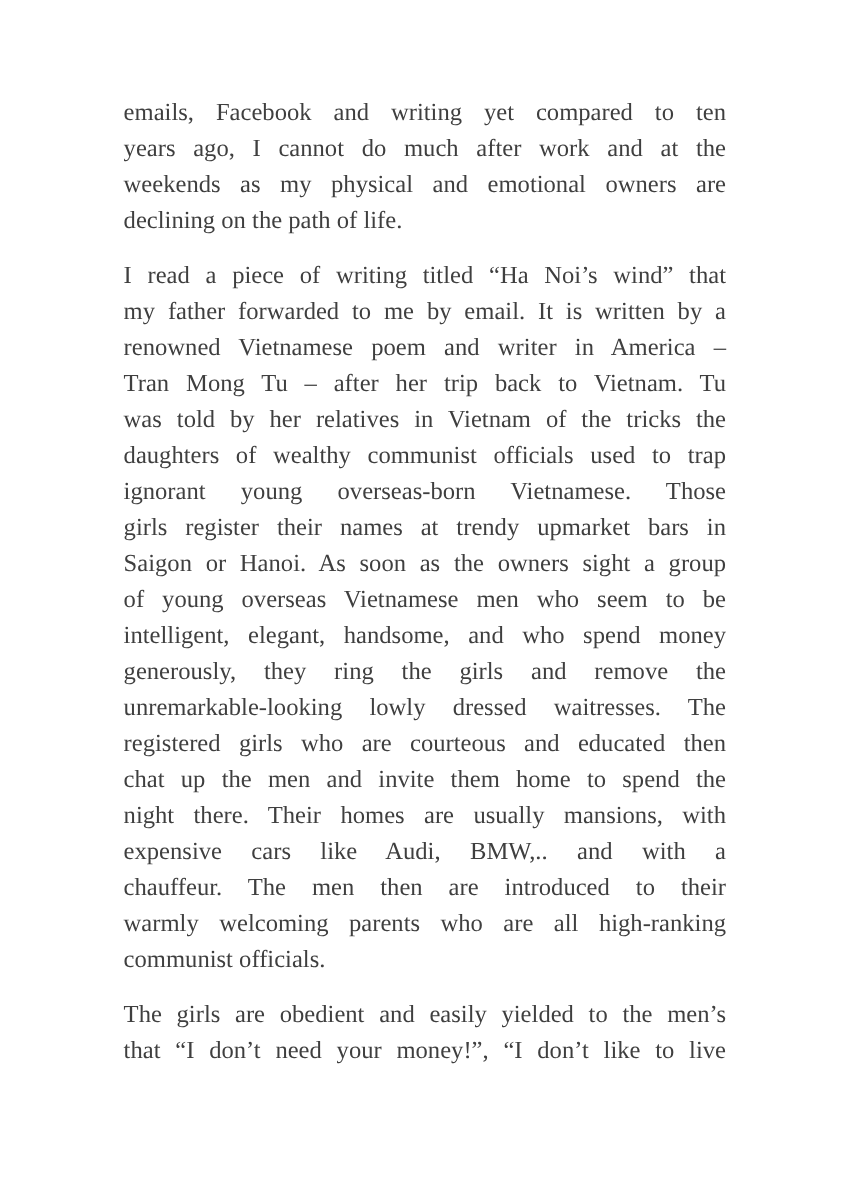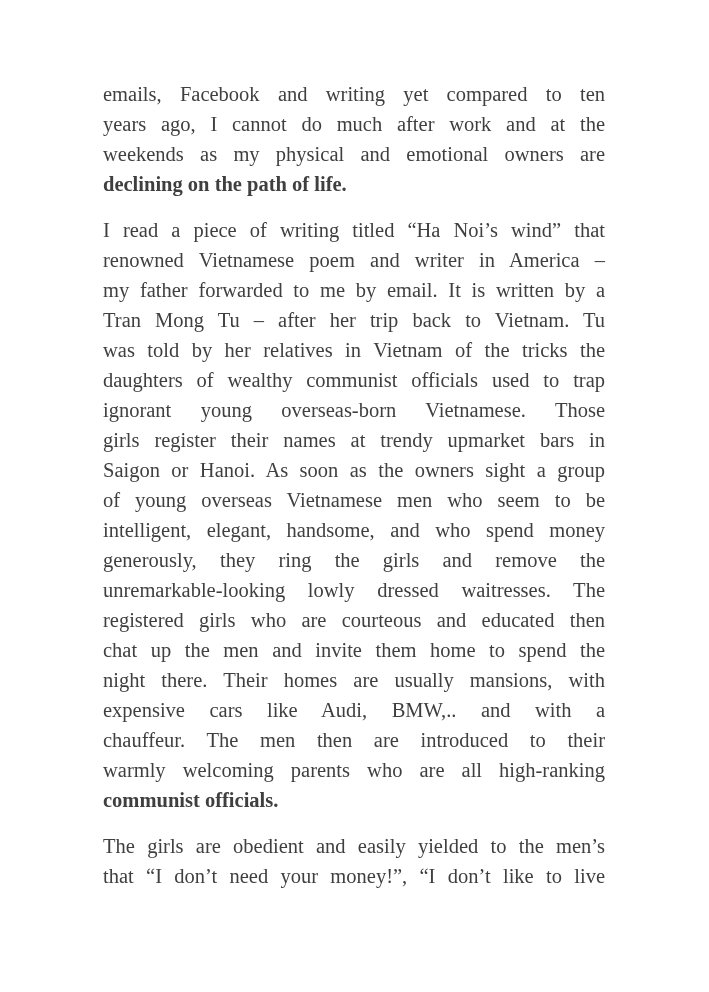--- a/index.html
+++ b/index.html
@@ -35,21 +35,20 @@
   .paragraph:last-child {
     margin-bottom: 4px;
   }
   .line {
     text-align: justify;
     text-align-last: justify;
     white-space: normal;
   }
   .line.line-end {
     text-align-last: left;
-    font-weight: bold;
   }
   .folio {
     position: absolute;
     left: 0;
     top: 936px;
     width: 709px;
     text-align: right;
     font-size: 11px;
     line-height: 20px;
     color: #757575;
@@ -61,22 +60,22 @@
 <div class="sheet">
   <div class="text-block" style="color: rgb(63, 63, 63);">
       <div class="paragraph">
         <div class="line">emails, Facebook and writing yet compared to ten</div>
         <div class="line">years ago, I cannot do much after work and at the</div>
         <div class="line">weekends as my physical and emotional owners are</div>
         <div class="line line-end">declining on the path of life.</div>
       </div>
       <div class="paragraph">
         <div class="line">I read a piece of writing titled “Ha Noi’s wind” that</div>
+        <div class="line">my father forwarded to me by email. It is written by a</div>
         <div class="line">renowned Vietnamese poem and writer in America –</div>
-        <div class="line">my father forwarded to me by email. It is written by a</div>
         <div class="line">Tran Mong Tu – after her trip back to Vietnam. Tu</div>
         <div class="line">was told by her relatives in Vietnam of the tricks the</div>
         <div class="line">daughters of wealthy communist officials used to trap</div>
         <div class="line">ignorant young overseas-born Vietnamese. Those</div>
         <div class="line">girls register their names at trendy upmarket bars in</div>
         <div class="line">Saigon or Hanoi. As soon as the owners sight a group</div>
         <div class="line">of young overseas Vietnamese men who seem to be</div>
         <div class="line">intelligent, elegant, handsome, and who spend money</div>
         <div class="line">generously, they ring the girls and remove the</div>
         <div class="line">unremarkable-looking lowly dressed waitresses. The</div>

